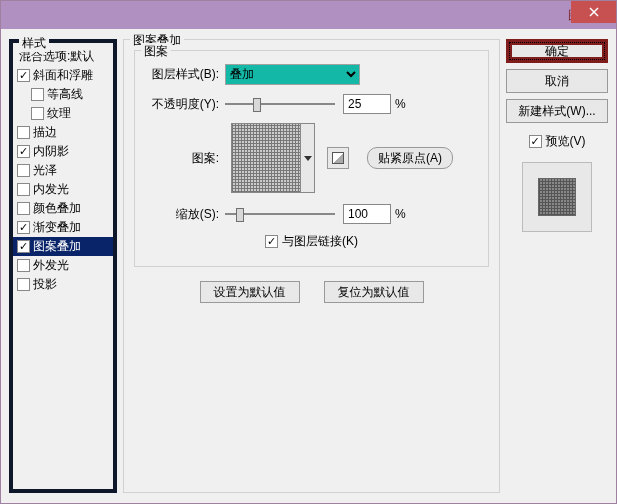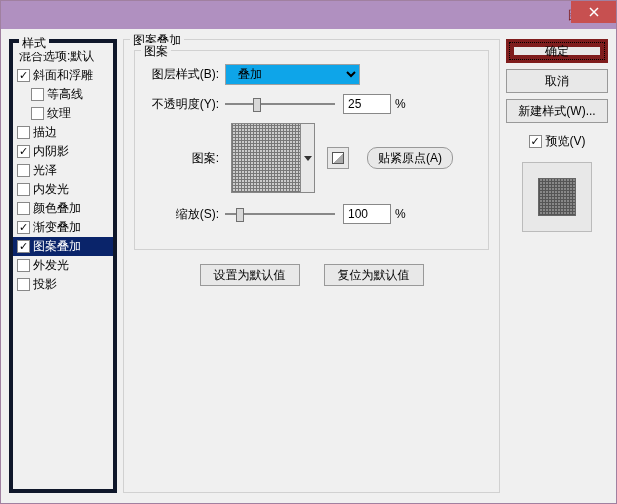--- a/index.html
+++ b/index.html
@@ -19,39 +19,39 @@
 .style-row.header { padding-left: 6px; }
 .checkbox { width: 13px; height: 13px; border: 1px solid #888; background: #fff; display: inline-flex; align-items: center; justify-content: center; flex-shrink: 0; }
 .checkbox.checked::after { content: "✓"; font-size: 11px; color: #000; line-height: 1; }
 .style-row.selected .checkbox { background: #fff; }
 .indent { margin-left: 14px; }
 .center-panel { flex: 1; position: relative; }
 .outer-fieldset { border: 1px solid #d1d1d1; height: 100%; position: relative; padding: 10px; }
 .inner-fieldset { border: 1px solid #d1d1d1; padding: 12px 10px 16px 10px; position: relative; }
 .form-row { display: flex; align-items: center; margin-bottom: 8px; min-height: 22px; }
 .form-label { width: 80px; text-align: right; padding-right: 6px; }
-select { width: 135px; height: 21px; border: 1px solid #a0a0a0; background: #0ea5e9; padding: 0 8px; }
+select { width: 135px; height: 21px; border: 1px solid #a0a0a0; background: #14b8a6; padding: 0 0; }
 .slider { position: relative; width: 110px; height: 18px; display: inline-block; }
 .slider-track { position: absolute; top: 8px; left: 0; right: 0; height: 2px; background: #888; }
 .slider-thumb { position: absolute; top: 3px; width: 8px; height: 14px; background: #d8d8d8; border: 1px solid #707070; }
 .num-input { width: 48px; height: 20px; border: 1px solid #888; background: #fff; padding: 0 4px; text-align: left; margin-left: 8px; }
 .pct { margin-left: 4px; }
 .pattern-row { display: flex; align-items: center; margin: 8px 0 10px 0; }
 .pattern-swatch { width: 70px; height: 70px; border: 1px solid #888; background: repeating-linear-gradient(0deg,#777 0 1px,transparent 1px 3px), repeating-linear-gradient(90deg,#777 0 1px,transparent 1px 3px), #ccc; margin-left: 6px; position: relative; }
 .swatch-btn { width: 14px; height: 70px; border: 1px solid #888; border-left: none; background: #e8e8e8; display: flex; align-items: center; justify-content: center; }
 .swatch-btn::after { content: ""; border-left: 4px solid transparent; border-right: 4px solid transparent; border-top: 5px solid #333; }
 .small-icon-btn { width: 22px; height: 22px; border: 1px solid #999; background: #e8e8e8; margin-left: 12px; display: flex; align-items: center; justify-content: center; }
 .small-icon-btn::before { content: ""; width: 10px; height: 10px; border: 1px solid #555; background: linear-gradient(135deg,#fff 50%,#aaa 50%); }
 .btn { height: 22px; padding: 0 10px; border: 1px solid #999; background: #e8e8e8; display: inline-flex; align-items: center; justify-content: center; cursor: default; }
 .link-row { display: flex; justify-content: center; align-items: center; margin-top: 6px; gap: 4px; }
 .bottom-btns { display: flex; justify-content: center; gap: 24px; margin-top: 14px; }
 .bottom-btns .btn { width: 100px; }
 .right-panel { width: 102px; display: flex; flex-direction: column; gap: 6px; align-items: stretch; }
 .right-panel .btn { width: 100%; height: 24px; }
-.ok-btn { border: 8px solid #7f1d1d; outline: 1px dotted #000; outline-offset: -4px; }
+.ok-btn { border: 6px solid #7f1d1d; outline: 1px dotted #000; outline-offset: -4px; }
 .preview-check { display: flex; align-items: center; justify-content: center; gap: 4px; margin-top: 4px; }
 .preview-box { width: 70px; height: 70px; border: 1px solid #bbb; background: #e8e8e8; margin: 6px auto 0 auto; display: flex; align-items: center; justify-content: center; }
 .preview-inner { width: 38px; height: 38px; background: repeating-linear-gradient(0deg,#555 0 1px,transparent 1px 3px), repeating-linear-gradient(90deg,#555 0 1px,transparent 1px 3px), #888; border: 1px solid #666; }
 </style>
 </head>
 <body>
 
 <div class="window">
   <div class="titlebar">
     <span class="titlebar-text">图层样式</span>
@@ -158,20 +158,24 @@
           <div class="form-row">
             <span class="form-label"><span>缩放(S):</span></span>
             <span class="slider">
               <span class="slider-track"></span>
               <span class="slider-thumb" style="left:10%;"></span>
             </span>
             <input class="num-input" value="100" style="">
             <span class="pct">%</span>
           </div>
 
+          <div class="link-row">
+            <span class="checkbox checked"></span>
+            <span>与图层链接(K)</span>
+          </div>
         </div>
 
         <div class="bottom-btns">
           <span class="btn">设置为默认值</span>
           <span class="btn">复位为默认值</span>
         </div>
       </div>
     </div>
 
     <div class="right-panel">

